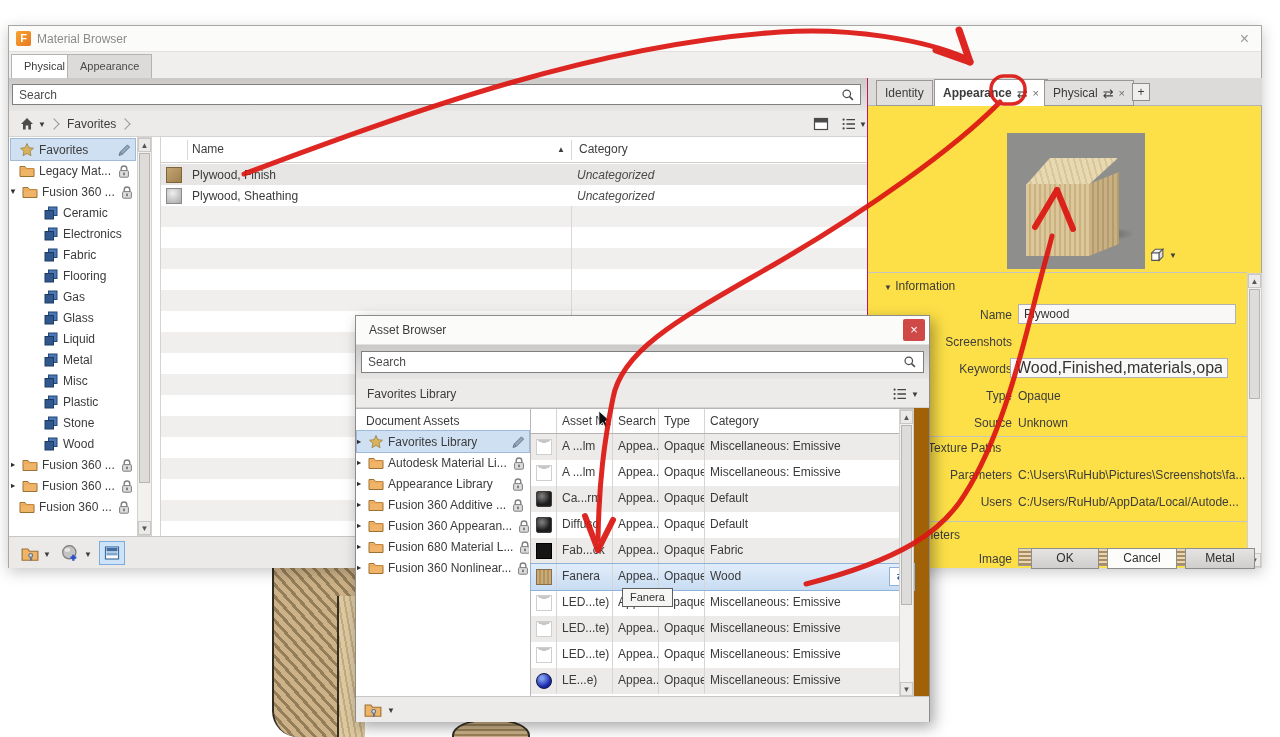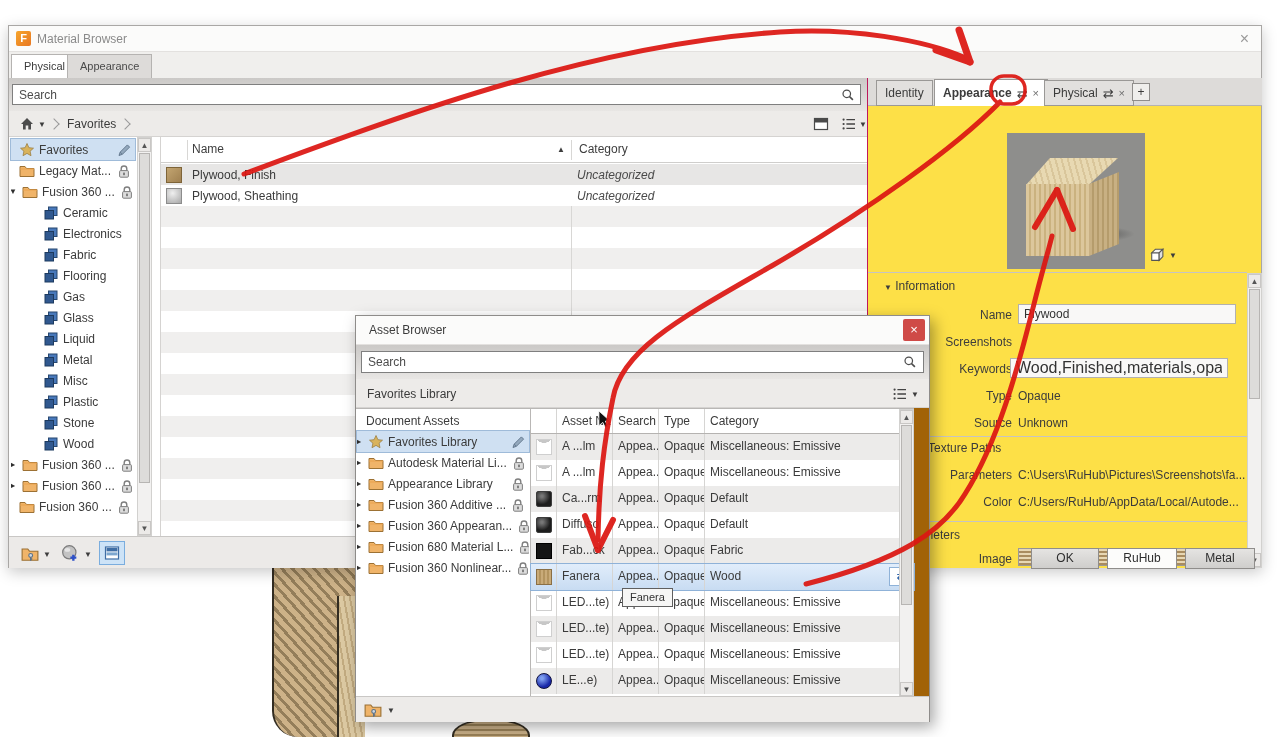--- a/index.html
+++ b/index.html
@@ -405,38 +405,38 @@
     <input class="a rinp" style="left: 142px; top: 280px; font-size: 16px;" value="Wood,Finished,materials,opaque">
     <div class="a fldlab" style="left:8px;top:311px;width:136px">Type</div>
     <div class="a" style="left:150px;top:311px">Opaque</div>
     <div class="a fldlab" style="left:8px;top:338px;width:136px">Source</div>
     <div class="a" style="left:150px;top:338px">Unknown</div>
 
     <div class="a sep" style="left:0;top:358px;width:379px"></div>
     <div class="a b" style="left:60px;top:363px"><span>Texture Paths</span></div>
     <div class="a fldlab" style="left:8px;top:390px;width:136px">Parameters</div>
     <div class="a nowrap" style="left:150px;top:390px;width:228px">C:\Users\RuHub\Pictures\Screenshots\fa...</div>
-    <div class="a fldlab" style="left:8px;top:417px;width:136px">Color</div>
+    <div class="a fldlab" style="left:8px;top:417px;width:136px">Users</div>
     <div class="a nowrap" style="left:150px;top:417px;width:228px">C:/Users/RuHub/AppData/Local/Autode...</div>
 
     <div class="a sep" style="left:0;top:443px;width:379px"></div>
     <div class="a b" style="left:30px;top:450px"><span>Parameters</span></div>
     <div class="a fldlab" style="left:8px;top:474px;width:136px">Image</div>
     <div class="a" style="left:150px;top:470px;width:218px;height:18px;border:1px solid #9b9997;background:repeating-linear-gradient(180deg,#e7d7b4 0 2px,#a98c5f 2px 4px)"></div>
     <div class="a" style="left:370px;top:470px;width:16px;height:18px;border:1px solid #9b9997;background:#eceae8;text-align:center;line-height:16px;font-size:8px;color:#555">▼</div>
 
     <div class="a sbar" style="left:379px;top:195px;width:15px;height:295px">
       <div class="a sarrow" style="left:0;top:0;width:13px;height:14px">▲</div>
       <div class="a sarrow" style="left:0;bottom:0;width:13px;height:14px">▼</div>
       <div class="a sthumb" style="left:1px;top:15px;width:11px;height:110px"></div>
     </div>
   </div>
 
   <div class="a btn" style="left:1022px;top:522px;width:68px;height:21px">OK</div>
-  <div class="a btn lite" style="left:1098px;top:522px;width:70px;height:21px">RuHub</div>
+  <div class="a btn lite" style="left:1098px;top:522px;width:70px;height:21px">Cancel</div>
   <div class="a btn" style="left:1176px;top:522px;width:70px;height:21px">Metal</div>
 </div>
 
 <div class="a dlg" style="left:355px;top:315px;width:575px;height:407px">
 
   <div class="a titlebar" style="left:0;top:0;width:573px;height:29px">
     <div class="a" style="left:13px;top:7px;color:#3c3c3c">Asset Browser</div>
     <div class="a" style="right:4px;top:3px;width:22px;height:22px;background:#cf4a47;border-radius:2px;color:#fff;text-align:center;line-height:21px;font-size:13px">×</div>
   </div>
 

